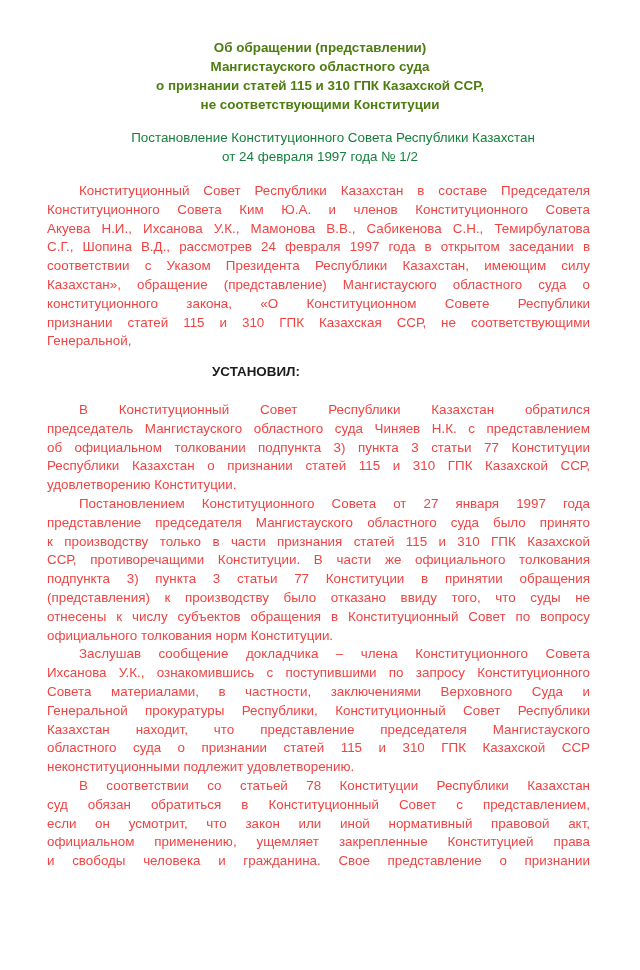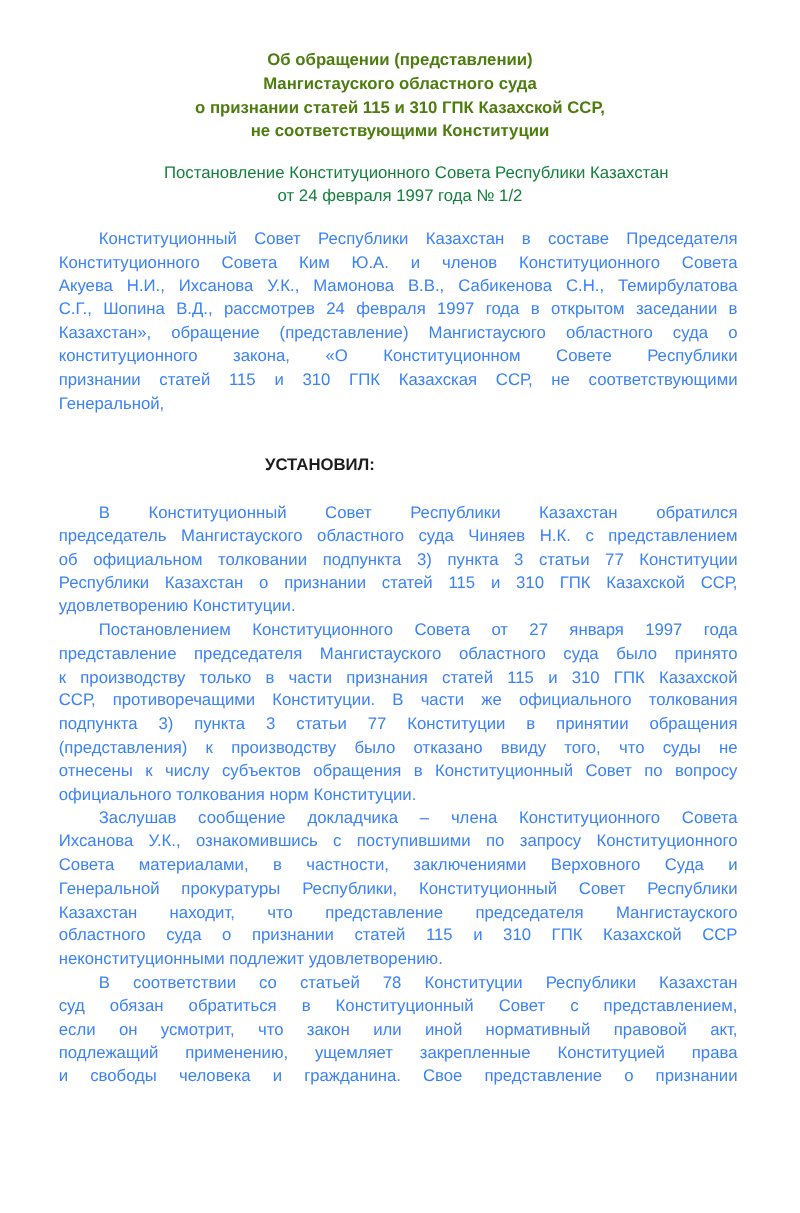--- a/index.html
+++ b/index.html
@@ -15,21 +15,21 @@
       color: #4d7c0f;
     }
     .subtitle-block {
       position: absolute; left: 0; top: 128px; width: 640px;
       text-align: center; font-size: 13.4px; line-height: 19px; color: #15803d;
     }
     .subtitle-block .l1 { padding-left: 26px; }
     .subtitle-block .l2 { padding-left: 0; }
     .body {
       position: absolute; left: 47px; width: 543px;
-      font-size: 13.4px; line-height: 18.8px; color: #3b82f6;
+      font-size: 13.4px; line-height: 18.8px; color: #ef4444;
     }
     .line {
       display: block; height: 18.8px; white-space: nowrap;
       text-align: justify; text-align-last: justify;
     }
     .line.last { text-align-last: left; }
     .line.indent { padding-left: 32px; }
     .heading {
       position: absolute; left: 0; top: 362px; width: 512px;
       text-align: center; font-weight: bold; font-size: 13.4px; line-height: 19px;
@@ -51,20 +51,21 @@
   <div class="subtitle-block">
     <div class="l1">Постановление Конституционного Совета Республики Казахстан</div>
     <div class="l2">от 24 февраля 1997 года № 1/2</div>
   </div>
 
   <div class="body" style="top:182px;">
     <span class="line indent">Конституционный Совет Республики Казахстан в составе Председателя</span>
     <span class="line">Конституционного Совета Ким Ю.А. и членов Конституционного Совета</span>
     <span class="line">Акуева Н.И., Ихсанова У.К., Мамонова В.В., Сабикенова С.Н., Темирбулатова</span>
     <span class="line">С.Г., Шопина В.Д., рассмотрев 24 февраля 1997 года в открытом заседании в</span>
+    <span class="line">соответствии с Указом Президента Республики Казахстан, имеющим силу</span>
     <span class="line">Казахстан», обращение (представление) Мангистаусюго областного суда о</span>
     <span class="line">конституционного закона, «О Конституционном Совете Республики</span>
     <span class="line">признании статей 115 и 310 ГПК Казахская ССР, не соответствующими</span>
     <span class="line last">Генеральной,</span>
   </div>
 
   <div class="heading">УСТАНОВИЛ:</div>
 
   <div class="body" style="top:401px;">
     <span class="line indent">В Конституционный Совет Республики Казахстан обратился</span>
@@ -86,17 +87,17 @@
     <span class="line">Ихсанова У.К., ознакомившись с поступившими по запросу Конституционного</span>
     <span class="line">Совета материалами, в частности, заключениями Верховного Суда и</span>
     <span class="line">Генеральной прокуратуры Республики, Конституционный Совет Республики</span>
     <span class="line">Казахстан находит, что представление председателя Мангистауского</span>
     <span class="line">областного суда о признании статей 115 и 310 ГПК Казахской ССР</span>
     <span class="line last">неконституционными подлежит удовлетворению.</span>
 
     <span class="line indent">В соответствии со статьей 78 Конституции Республики Казахстан</span>
     <span class="line">суд обязан обратиться в Конституционный Совет с представлением,</span>
     <span class="line">если он усмотрит, что закон или иной нормативный правовой акт,</span>
-    <span class="line">подлежащий применению, ущемляет закрепленные Конституцией права</span>
+    <span class="line">официальном применению, ущемляет закрепленные Конституцией права</span>
     <span class="line">и свободы человека и гражданина. Свое представление о признании</span>
   </div>
 
 </div>
 
 </body></html>

